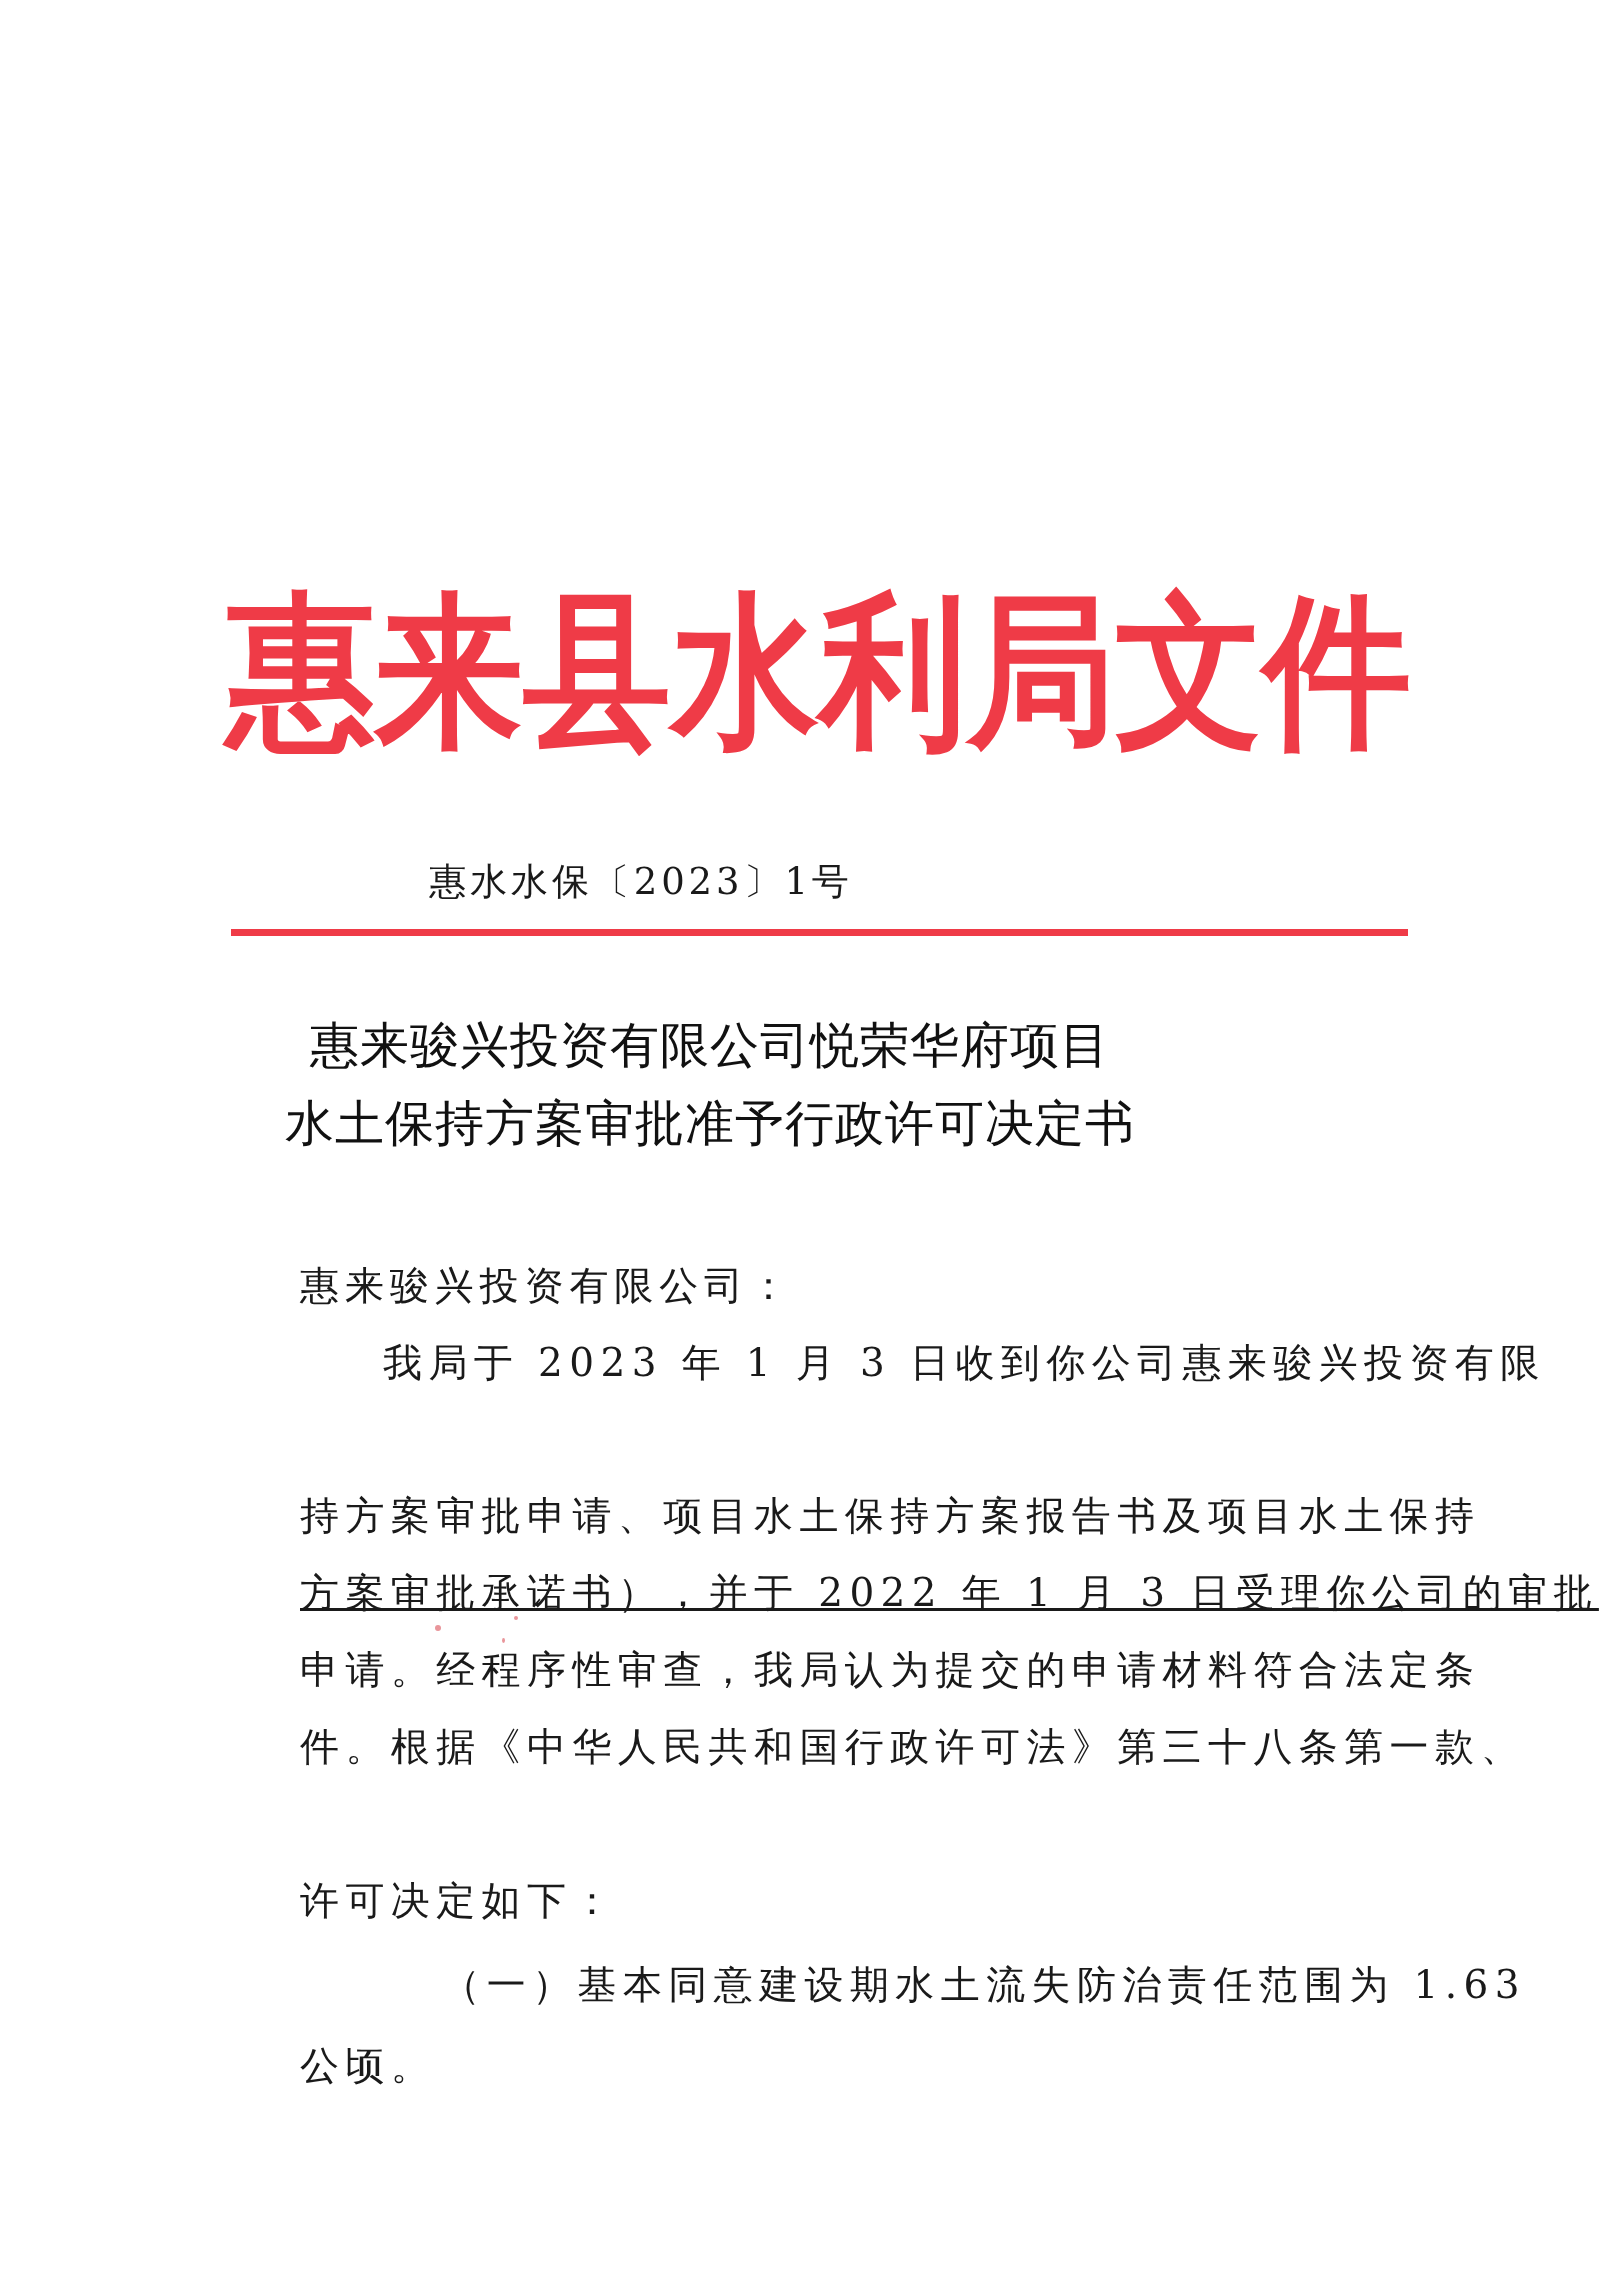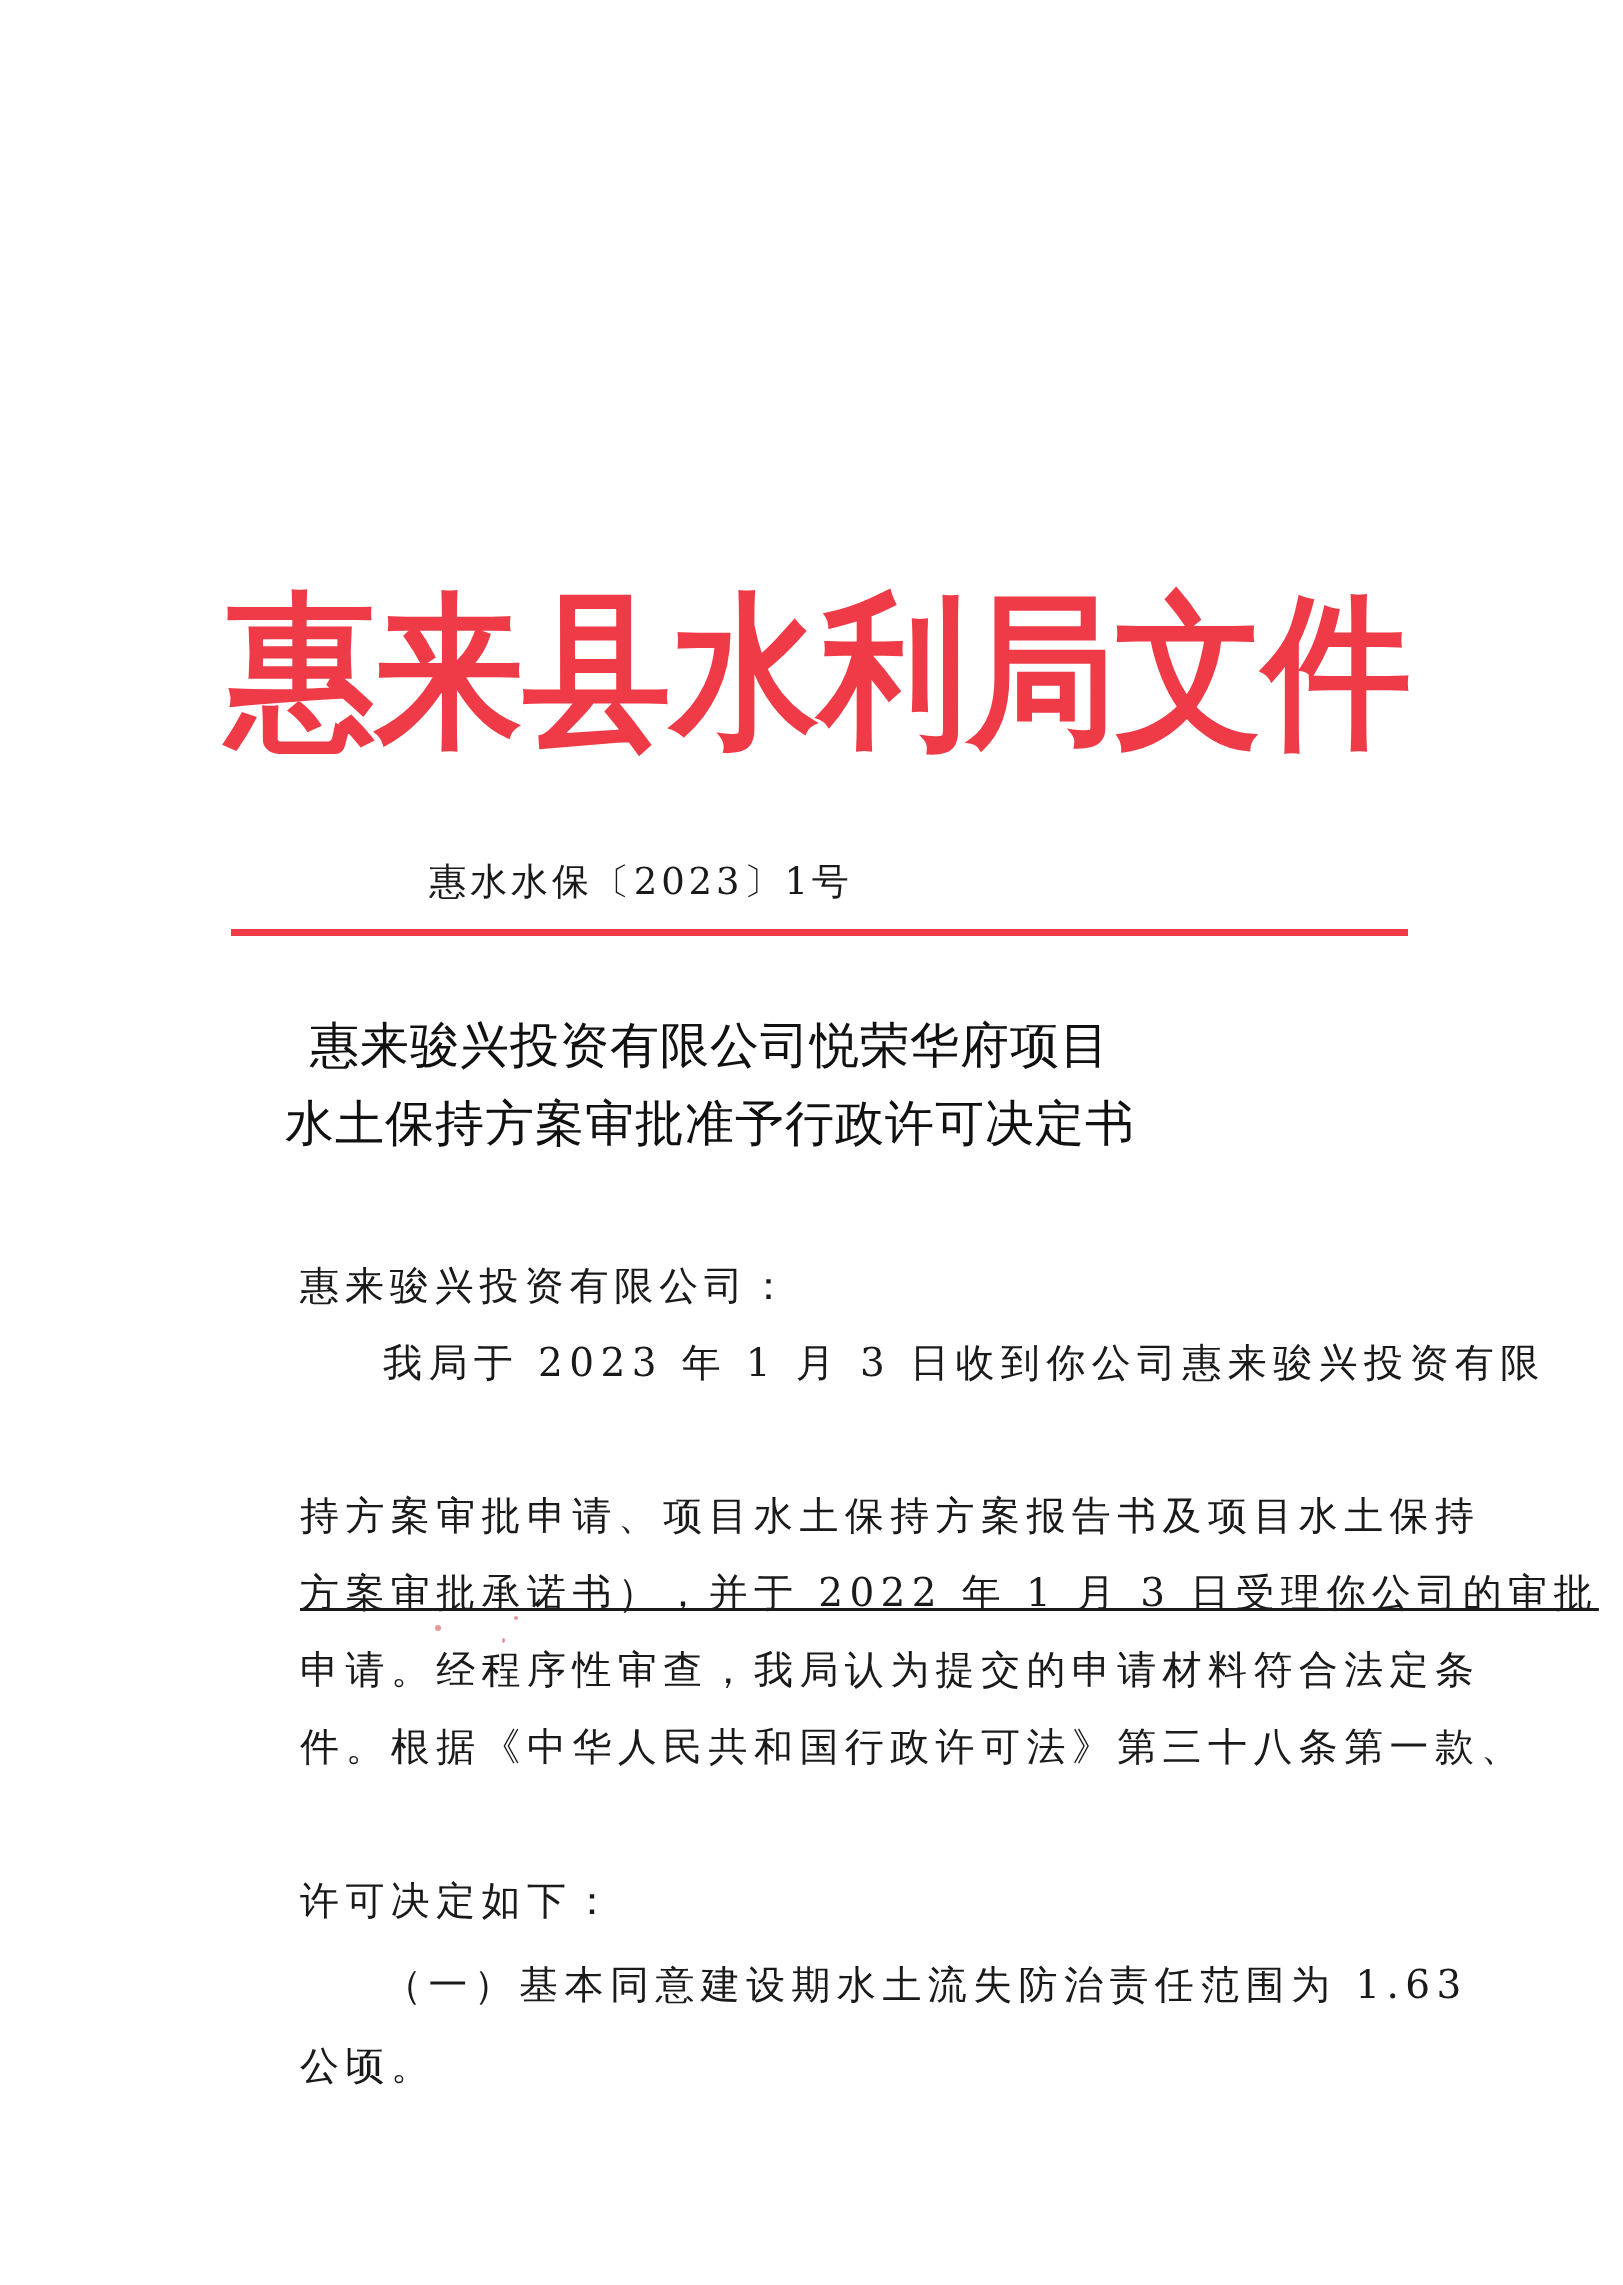--- a/index.html
+++ b/index.html
@@ -76,21 +76,21 @@
       left: 256px;
       width: 1143px;
       font-size: 39px;
       color: #1a1a1a;
       white-space: nowrap;
       letter-spacing: 5.9px;
       margin-left: 44px;
     }
     .salutation { top: 1259px; }
     .para-line { letter-spacing: 6.4px; }
-    .indent { padding-left: 83px; }
+    .indent { padding-left: 83px; text-align: right; }
     .stain {
       position: absolute;
       width: 5.9px; height: 5.9px;
       border-radius: 50%;
       background: #e06a70;
       opacity: 0.7;
     }
   </style>
 </head>
 <body>

